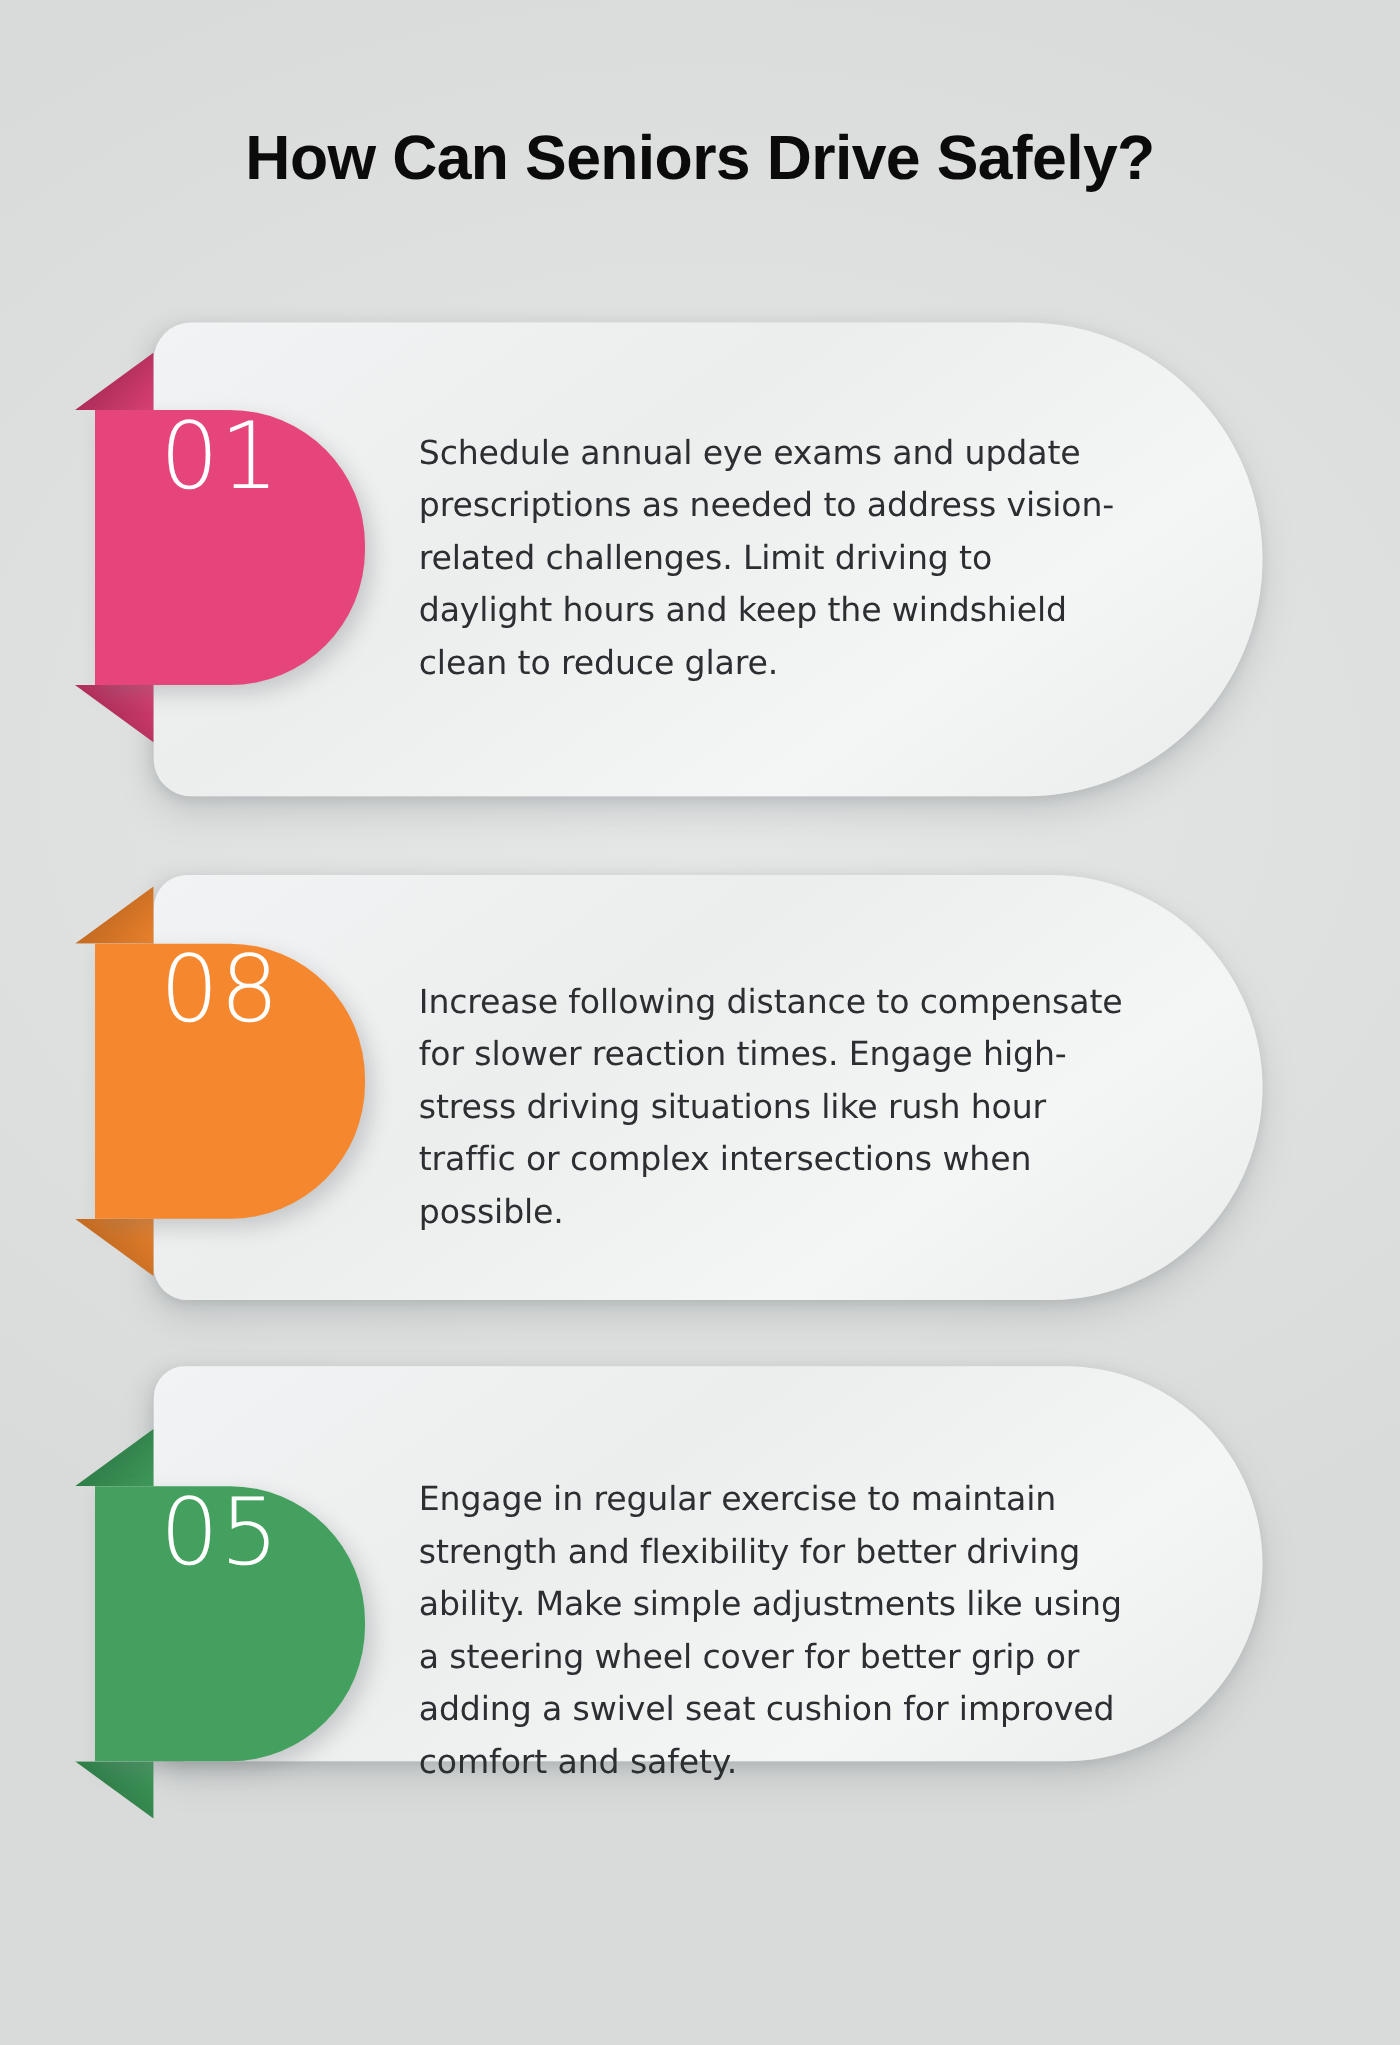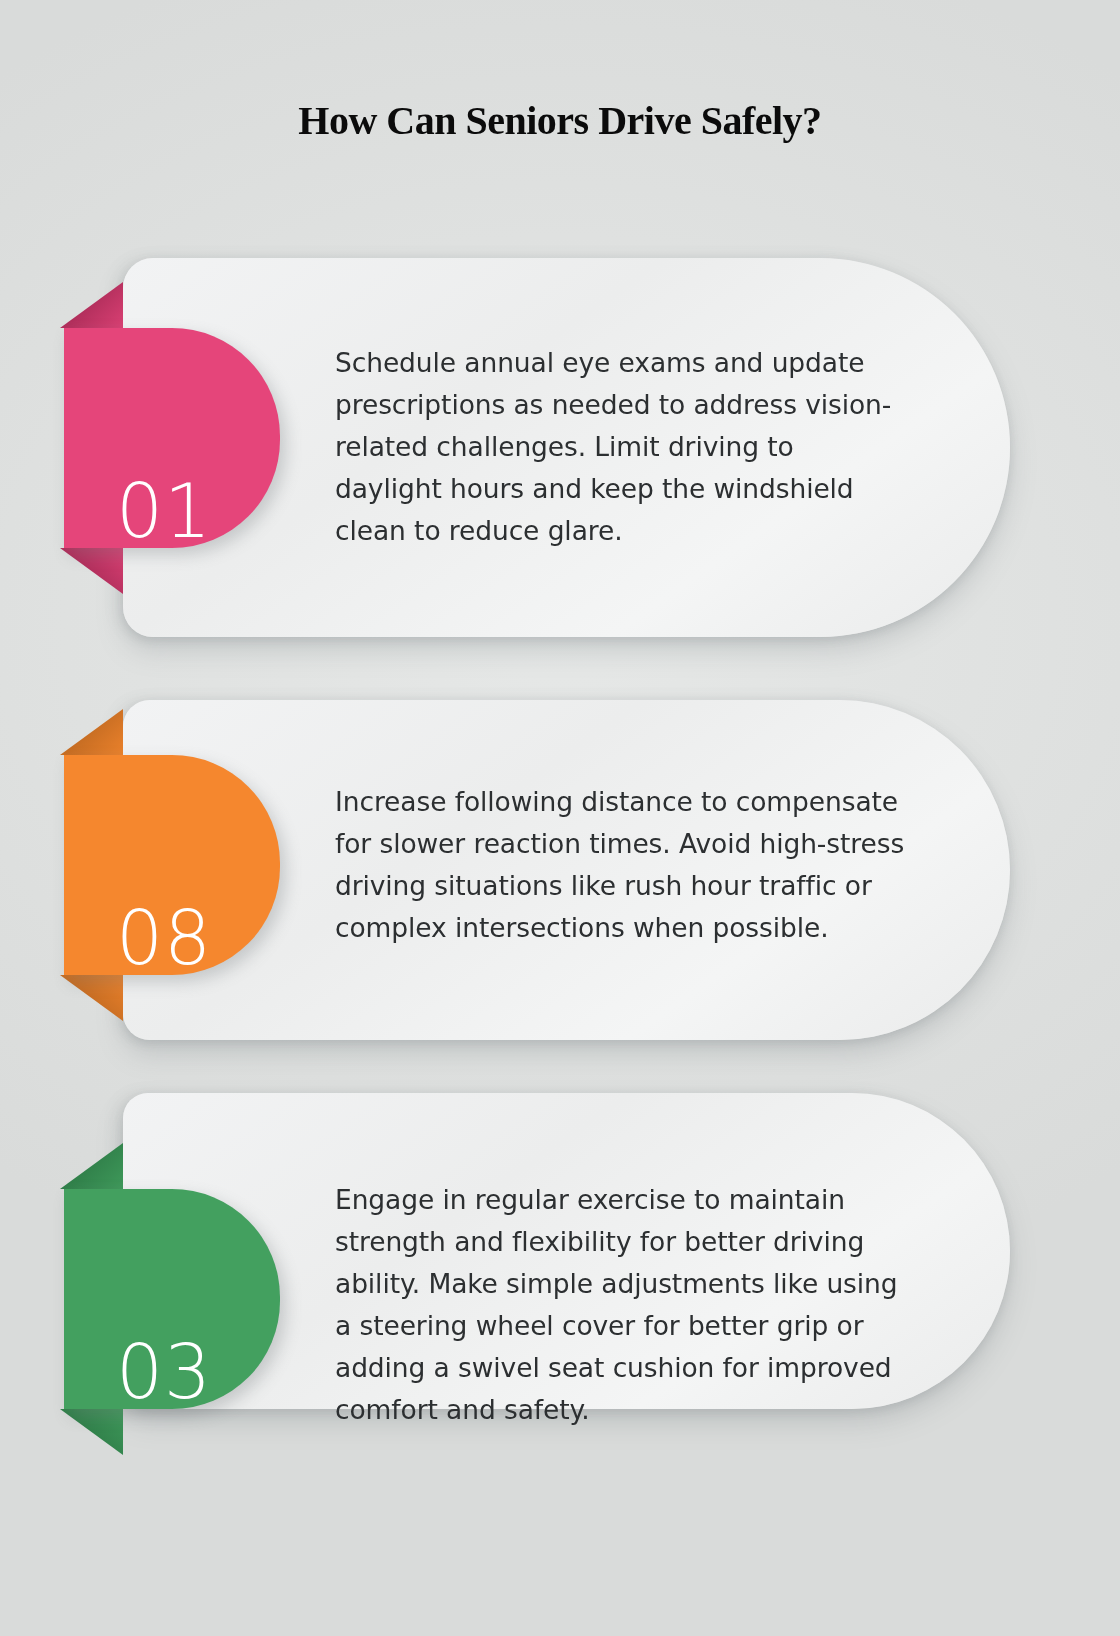--- a/index.html
+++ b/index.html
@@ -23,22 +23,22 @@
     overflow: hidden;
   }
 
   
   #title {
     position: absolute;
     left: 0;
     top: 98px;
     width: 1120px;
     text-align: center;
-    font-family: Liberation Serif, serif;
-    font-size: 40px;
+    font-family: Liberation Sans, sans-serif;
+    font-size: 50px;
     font-weight: bold;
     letter-spacing: -0.5px;
     color: #0b0b0b;
     line-height: 1.15;
   }
 
   
   #cards {
     position: absolute;
     left: 0;
@@ -93,27 +93,27 @@
   }
   .fold-top {
     top: 0;
   }
   .fold-bot {
     bottom: 0;
   }
 
   .badge-body {
     position: absolute;
-    left: 4px;
+    left: 16px;
     top: 46px;
     width: 216px;
     border-radius: 0 108px 108px 0;
     box-shadow: 6px 7px 16px rgba(110,115,118,0.30);
     display: flex;
-    align-items: flex-end;
+    align-items: flex-start;
     justify-content: flex-start;
   }
 
   .badge-num {
     font-family: "DejaVu Sans", sans-serif;
     font-size: 74px;
     font-weight: 300;
     color: #ffffff;
     line-height: 1;
     margin-left: 52px;
@@ -135,37 +135,37 @@
         <div class="badge-wrap" style="top: 24px; height: 312px;">
           <div class="fold fold-top" style="background: linear-gradient(135deg, rgb(143, 32, 72) 0%, rgb(229, 69, 122) 115%); clip-path: polygon(100% 0px, 100% 100%, 0px 100%);"></div>
           <div class="fold fold-bot" style="background: linear-gradient(45deg, rgb(143, 32, 72) 0%, rgb(229, 69, 122) 115%); clip-path: polygon(0px 0px, 100% 0px, 100% 100%);"></div>
           <div class="badge-body" style="height: 220px; background: rgb(229, 69, 122);">
             <span class="badge-num">01</span>
           </div>
         </div>
       </div>
       <div class="card-row" style="top: 700px; height: 340px;">
         <div class="card-panel" style="height: 340px;">
-          <div class="card-text" style="top: 57px;">Increase following distance to compensate for slower reaction times. Avoid high-stress driving situations like rush hour traffic or complex intersections when possible.</div>
+          <div class="card-text" style="top: 57px;">Increase following distance to compensate for slower reaction times. Engage high-stress driving situations like rush hour traffic or complex intersections when possible.</div>
         </div>
         <div class="badge-wrap" style="top: 9px; height: 312px;">
           <div class="fold fold-top" style="background: linear-gradient(135deg, rgb(168, 92, 27) 0%, rgb(245, 135, 46) 115%); clip-path: polygon(100% 0px, 100% 100%, 0px 100%);"></div>
           <div class="fold fold-bot" style="background: linear-gradient(45deg, rgb(168, 92, 27) 0%, rgb(245, 135, 46) 115%); clip-path: polygon(0px 0px, 100% 0px, 100% 100%);"></div>
           <div class="badge-body" style="height: 220px; background: rgb(245, 135, 46);">
             <span class="badge-num">08</span>
           </div>
         </div>
       </div>
       <div class="card-row" style="top: 1093px; height: 444px;">
         <div class="card-panel" style="height: 316px;">
           <div class="card-text" style="top: 62px;">Engage in regular exercise to maintain strength and flexibility for better driving ability. Make simple adjustments like using a steering wheel cover for better grip or adding a swivel seat cushion for improved comfort and safety.</div>
         </div>
         <div class="badge-wrap" style="top: 50px; height: 312px;">
           <div class="fold fold-top" style="background: linear-gradient(135deg, rgb(36, 107, 60) 0%, rgb(67, 160, 95) 115%); clip-path: polygon(100% 0px, 100% 100%, 0px 100%);"></div>
           <div class="fold fold-bot" style="background: linear-gradient(45deg, rgb(36, 107, 60) 0%, rgb(67, 160, 95) 115%); clip-path: polygon(0px 0px, 100% 0px, 100% 100%);"></div>
           <div class="badge-body" style="height: 220px; background: rgb(67, 160, 95);">
-            <span class="badge-num">03</span>
+            <span class="badge-num">05</span>
           </div>
         </div>
       </div>
     </div>
 
 </div>
 
 </body></html>

